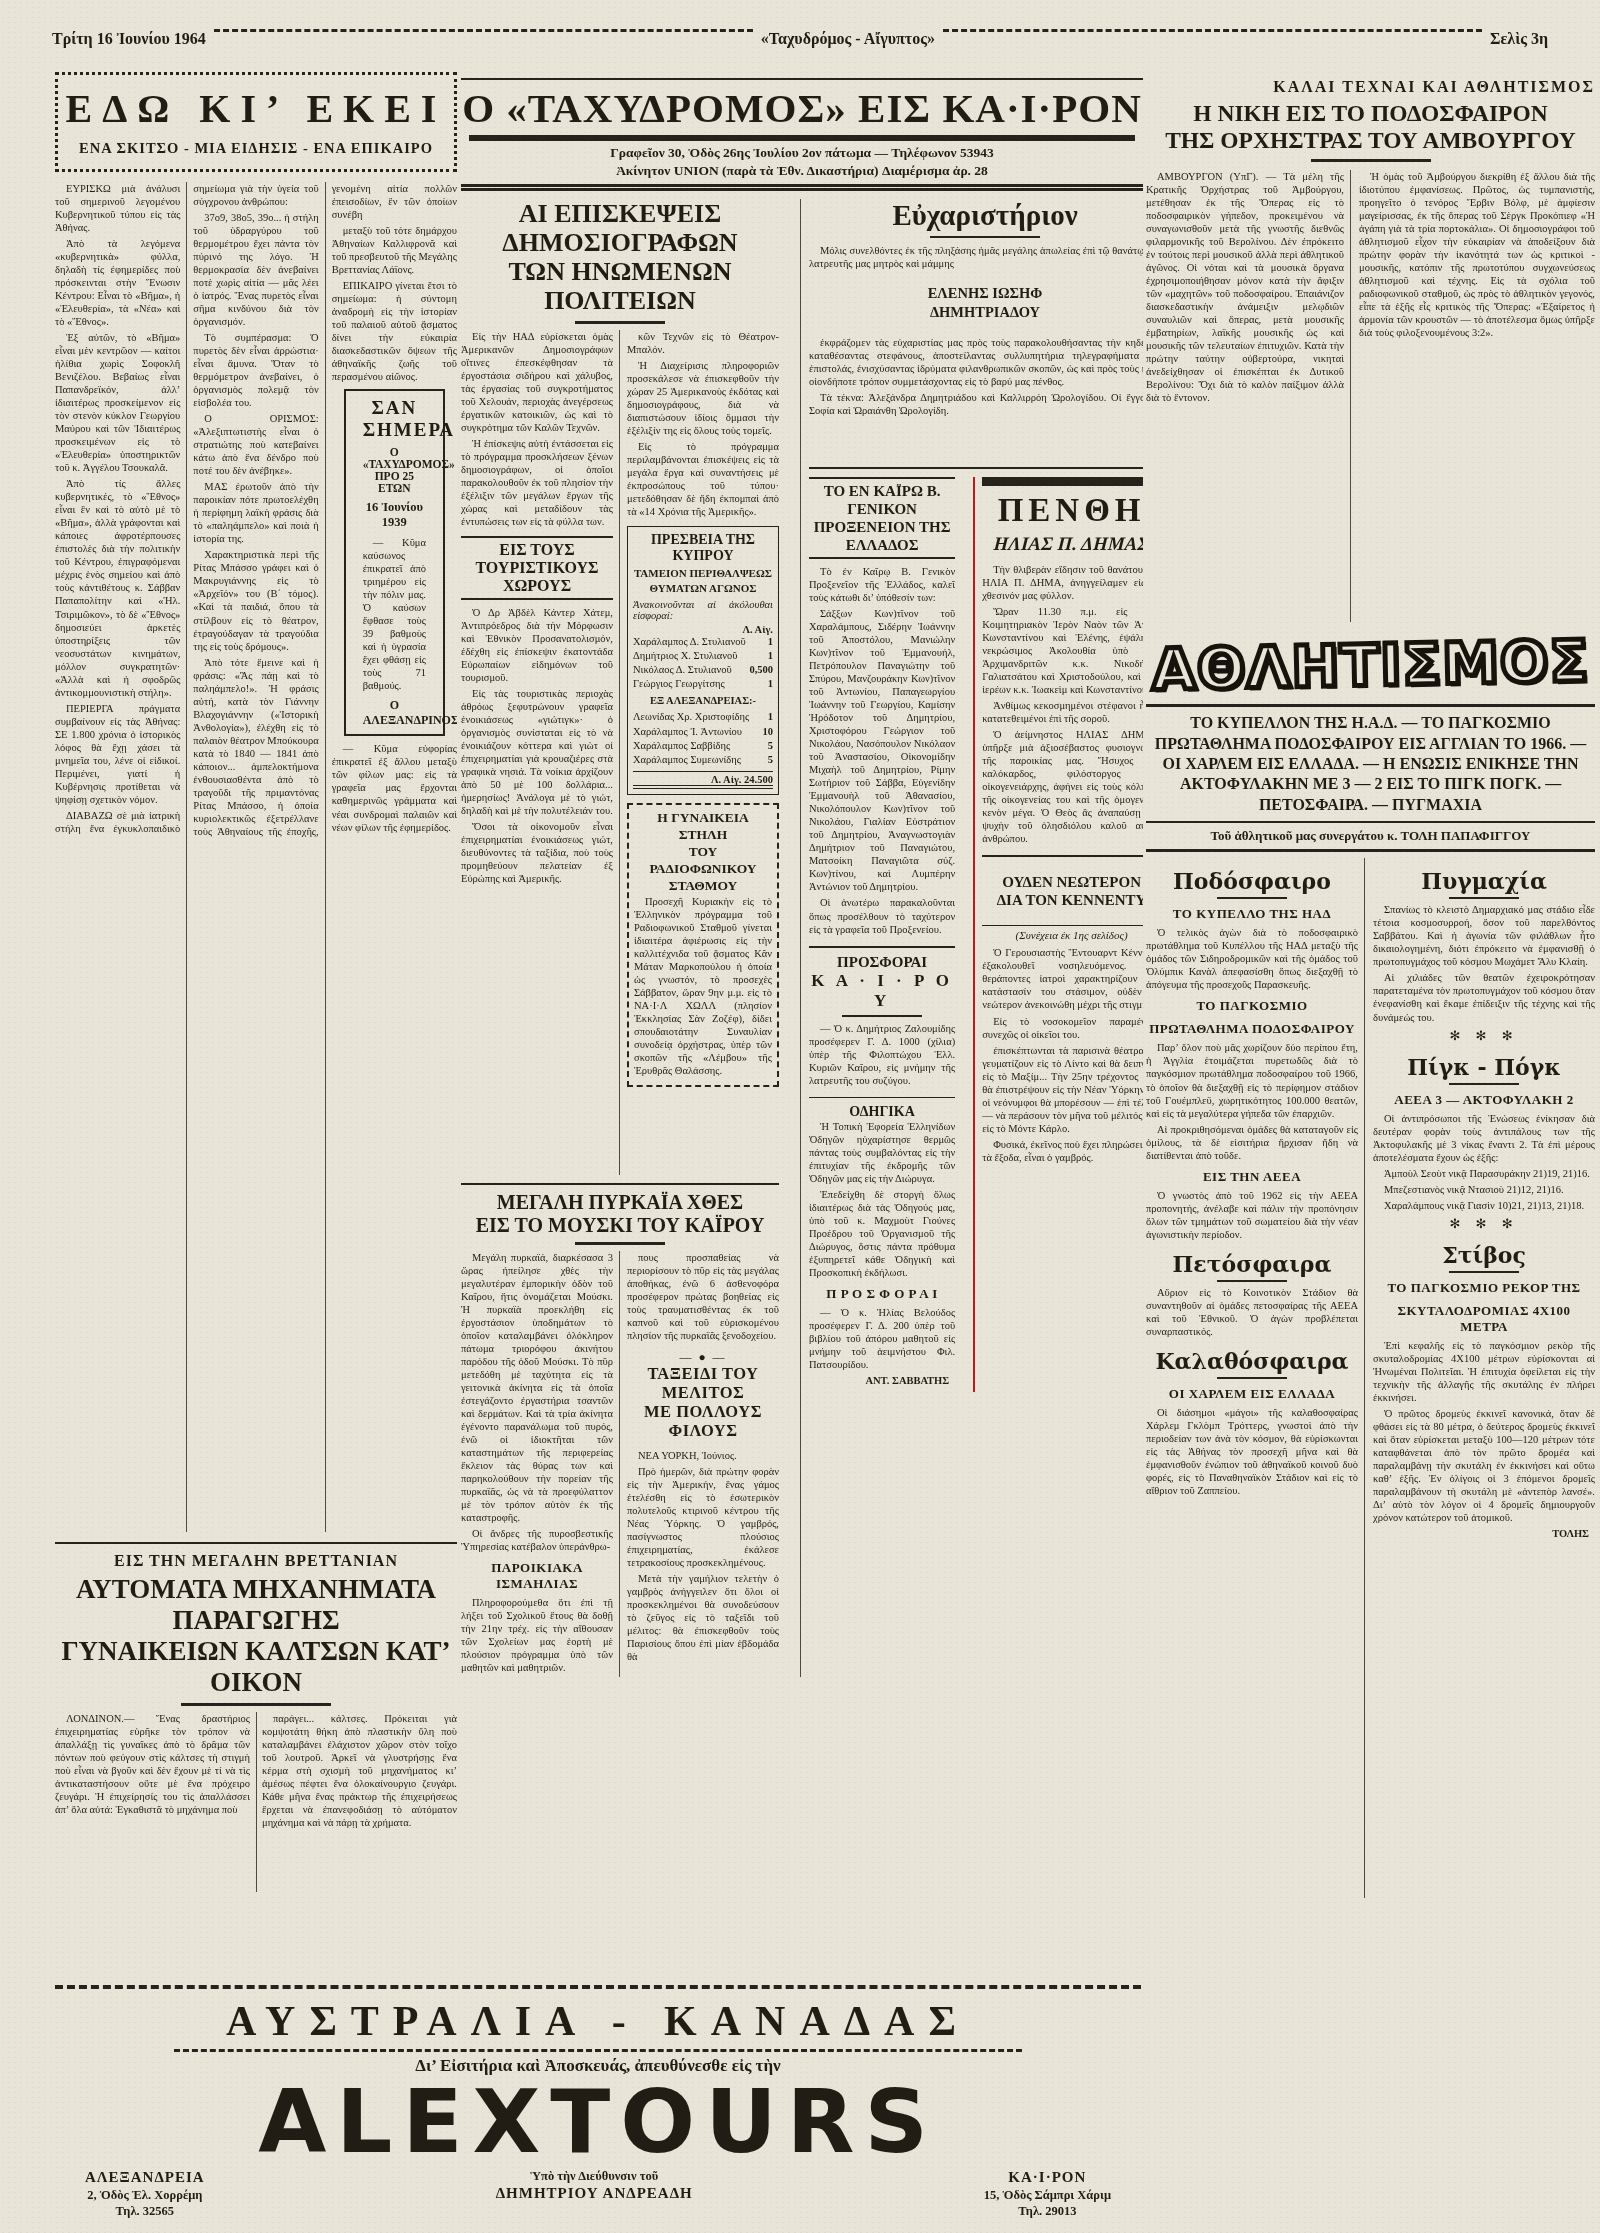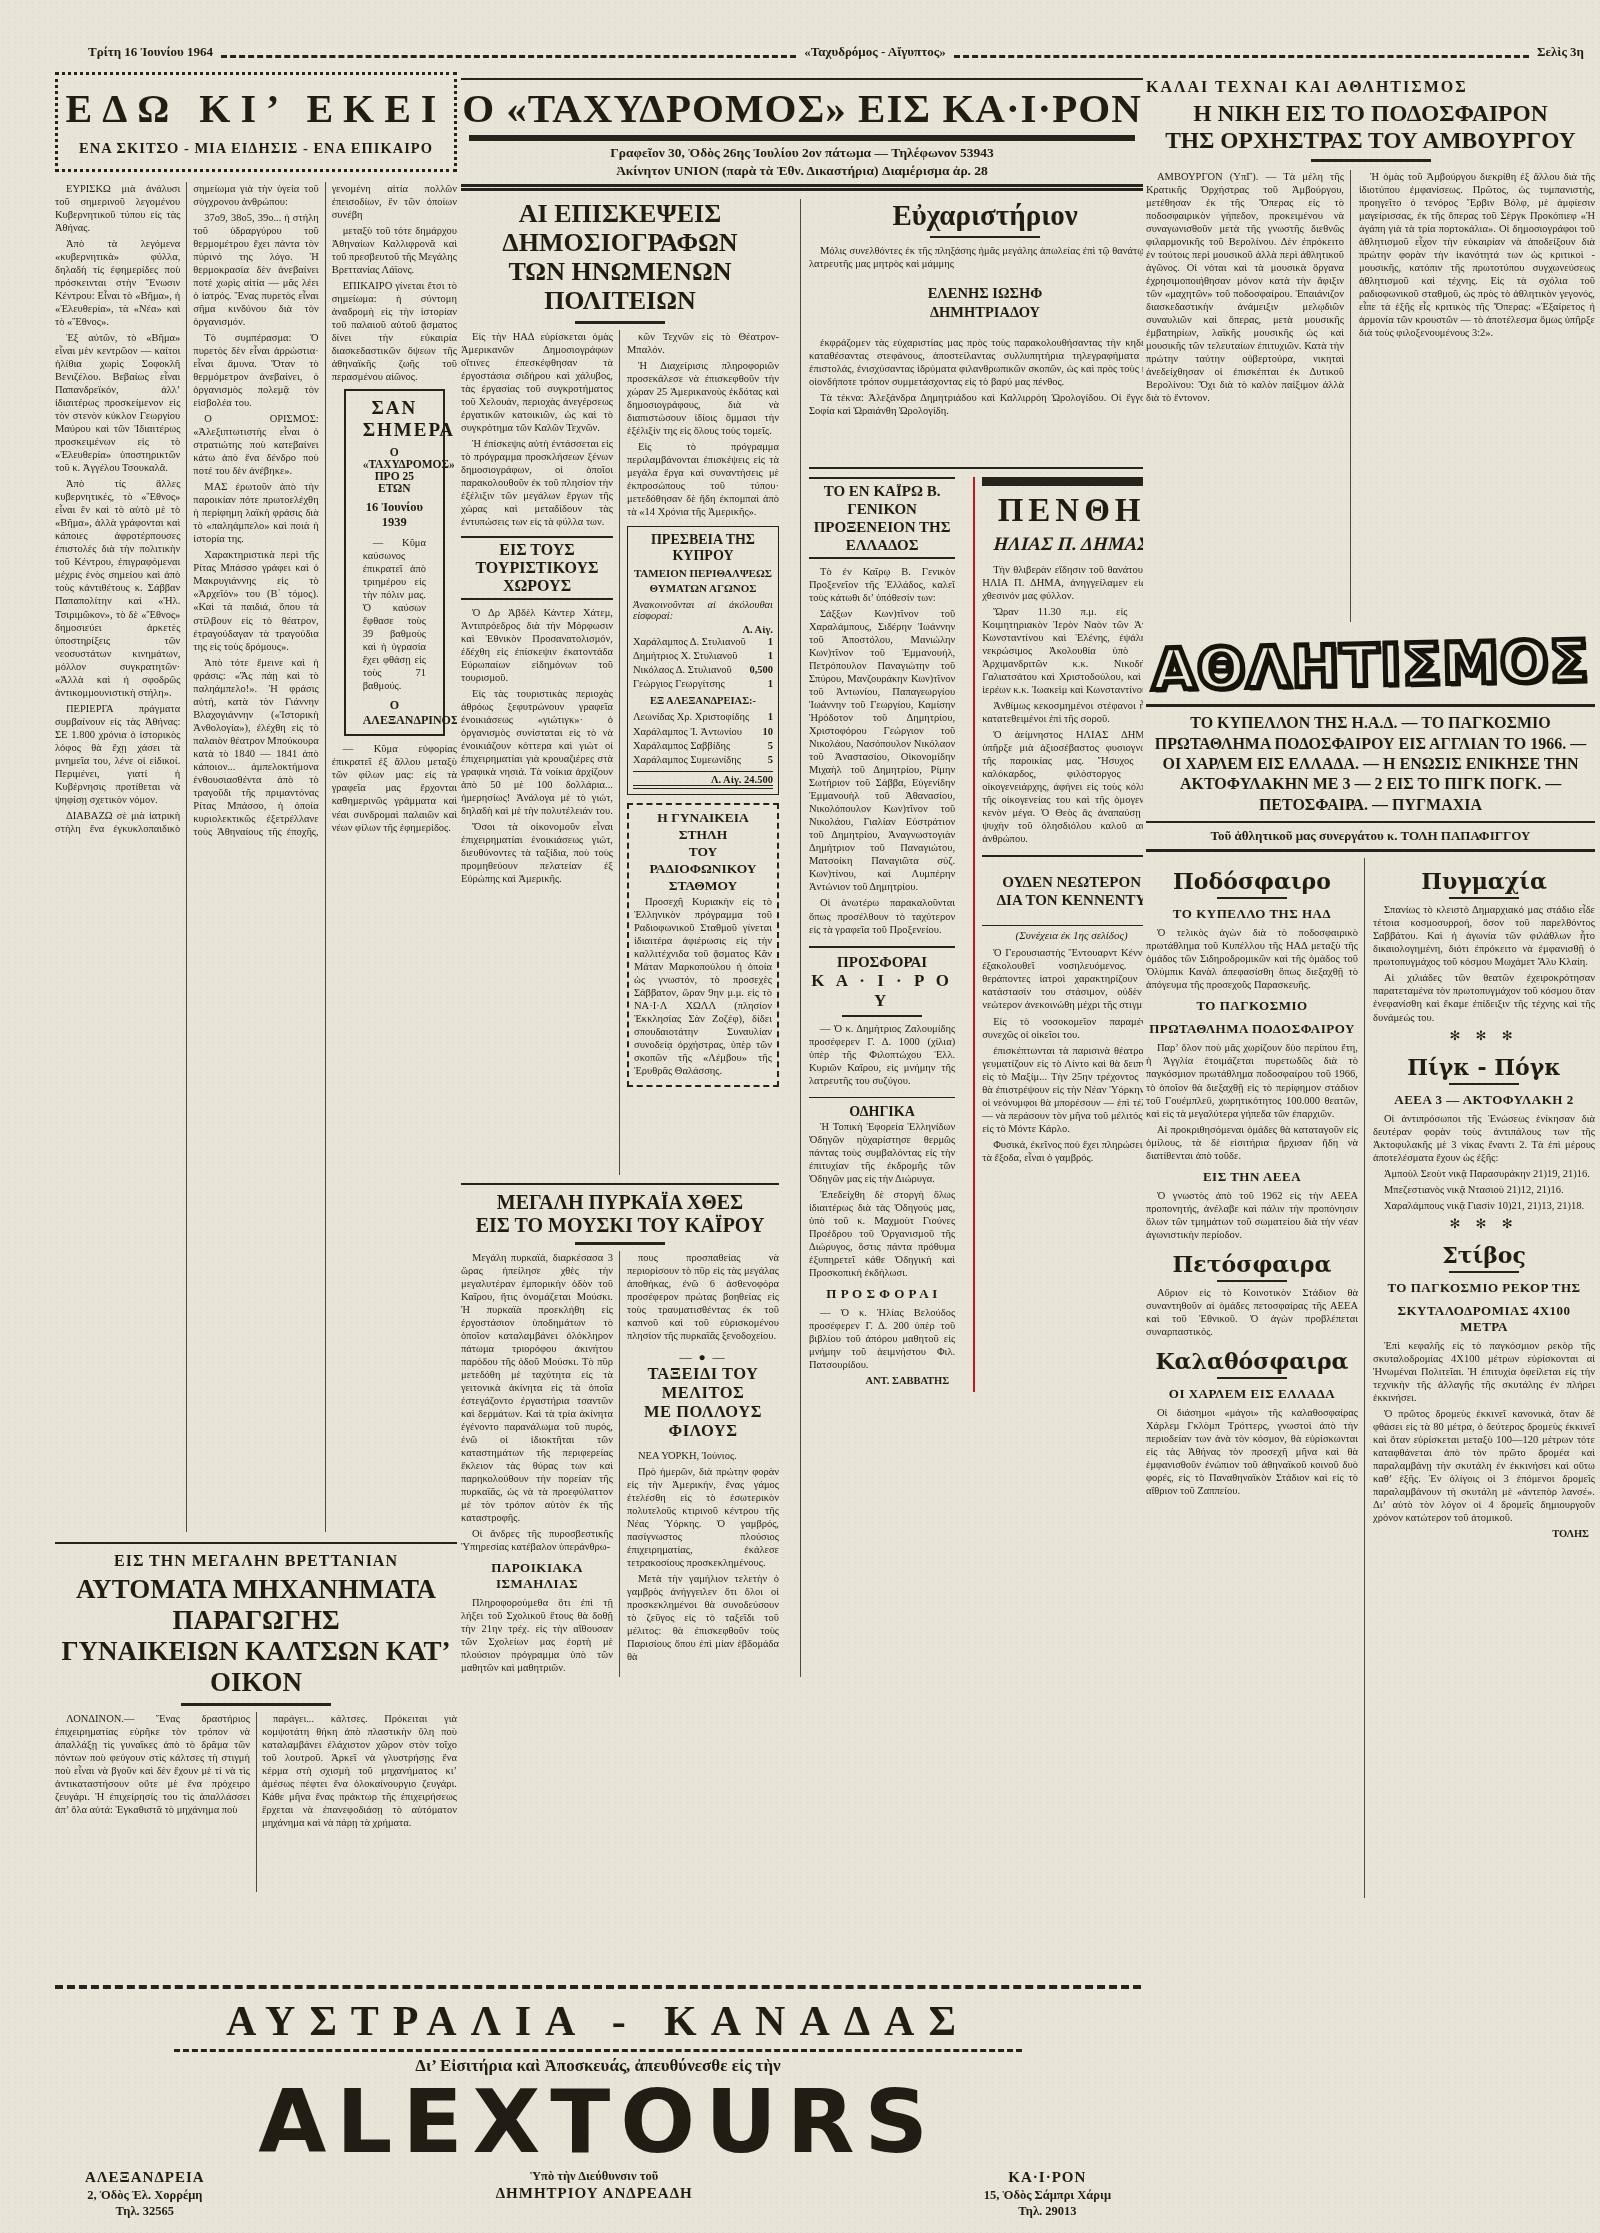--- a/index.html
+++ b/index.html
@@ -8,21 +8,21 @@
     background:#e8e4d7;
     background-image:radial-gradient(rgba(40,35,25,0.045) 1px, transparent 1px);
     background-size:6px 5px;
     color:#211d15;
     font-family:"Liberation Serif","DejaVu Serif",serif;
     overflow:hidden;
   }
   .abs{position:absolute;}
   p{margin:0 0 3px 0;}
   
-  #topbar{left:52px;top:30px;width:1496px;height:30px;display:flex;align-items:flex-end;font-size:13px;font-weight:bold;margin-left:36px;}
+  #topbar{left:52px;top:30px;width:1496px;height:30px;display:flex;align-items:flex-start;font-size:16px;font-weight:bold;}
   .dashfill{flex:1;border-bottom:3px dashed #26231c;margin:0 8px;height:1px;transform:translateY(-2px);}
   .subrule{width:90px;height:3px;background:#26231c;margin:5px auto;}
   .li-p{text-align:justify;text-indent:11px;line-height:1.24;margin:0 0 3px;}
   .li-sub{font-weight:bold;text-align:center;font-size:13px;margin:7px 0 4px;letter-spacing:.5px;}
   .li-hdr{font-weight:bold;text-align:center;font-size:22px;margin:10px 0 2px;font-family:"DejaVu Serif",serif;}
   .li-hdr::after{content:"";display:block;width:70px;height:2px;background:#26231c;margin:3px auto 4px;}
   .li-sig{text-align:right;font-weight:bold;margin:4px 6px 6px 0;}
   .li-ctr{text-align:center;font-weight:bold;margin:4px 0;}
   .li-stars{text-align:center;letter-spacing:6px;font-size:13px;margin:4px 0;}
   .li-row{display:flex;justify-content:space-between;line-height:1.35;}
@@ -85,21 +85,21 @@
   .prosf-t2{font-weight:bold;font-size:17px;text-align:center;letter-spacing:4px;}
   .prosf-t2::after{content:"";display:block;width:80px;height:2px;background:#26231c;margin:4px auto 5px;}
   .odig-t{font-weight:bold;font-size:14px;text-align:center;margin-top:10px;border-top:1px solid #26231c;padding-top:6px;}
   .penthi-bar{height:9px;background:#26231c;margin-bottom:6px;}
   .penthi-t{font-size:33px;font-weight:bold;letter-spacing:5px;text-align:center;}
   .penthi-n{font-size:19px;font-weight:bold;font-style:italic;text-align:center;margin:4px 0 8px;transform:skewX(-4deg);}
   .ouden-t{font-weight:bold;font-size:15px;text-align:center;line-height:1.2;border-top:2px solid #26231c;border-bottom:1px solid #26231c;padding:16px 0;margin:10px 0 3px;}
   .ouden-note{text-align:center;font-style:italic;font-size:11px;margin-bottom:5px;}
   
   #sec-right{left:1146px;top:78px;width:449px;height:2155px;overflow:hidden;}
-  .kicker{font-weight:bold;font-size:16px;text-align:left;letter-spacing:2px;}
+  .kicker{font-weight:bold;font-size:16px;text-align:right;letter-spacing:2px;}
   .r-headline{font-weight:bold;font-size:23.5px;text-align:center;line-height:1.15;margin-top:4px;}
   .r-hl-rule{width:120px;height:3px;background:#26231c;margin:5px auto 8px;}
   .ham-row{display:flex;height:452px;overflow:hidden;}
   .hamA{width:198px;padding-right:6px;border-right:1px solid #4d4a40;}
   .hamB{width:236px;padding-left:8px;}
   .athl-banner{font-family:"DejaVu Sans",sans-serif;font-weight:900;font-size:57px;letter-spacing:1px;text-align:center;
     color:#e8e4d7;-webkit-text-stroke:5px #16130d;text-shadow:3px 3px 0 #16130d;transform:rotate(-1.2deg);margin:10px 0 6px;}
   .deck{border-top:3px solid #26231c;border-bottom:2px solid #26231c;font-weight:bold;font-size:16px;text-align:center;line-height:1.28;padding:6px 2px;}
   .byline{font-weight:bold;font-size:13px;text-align:center;padding:5px 0;border-bottom:3px solid #26231c;}
   .sports-row{display:flex;margin-top:6px;height:1040px;overflow:hidden;}

